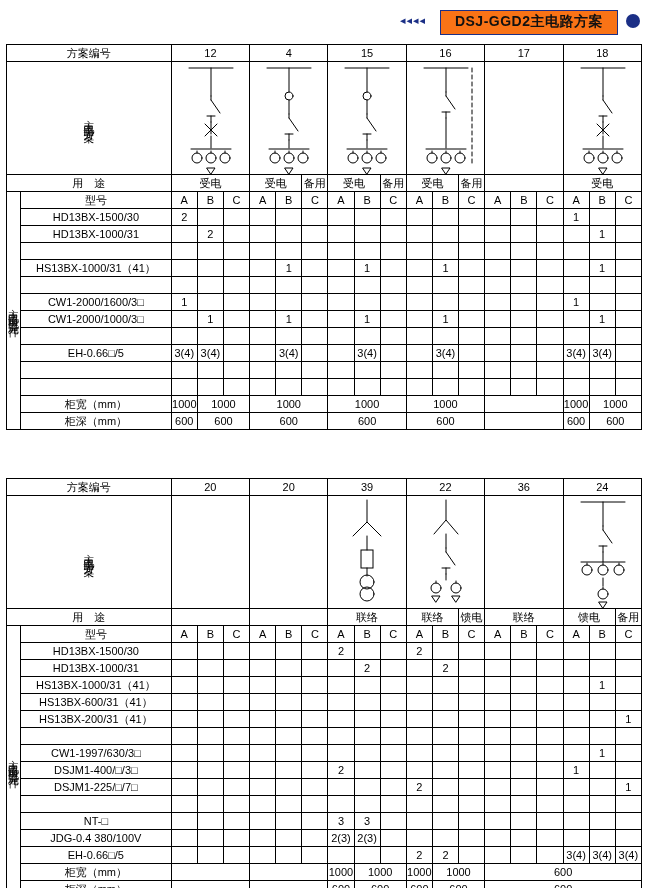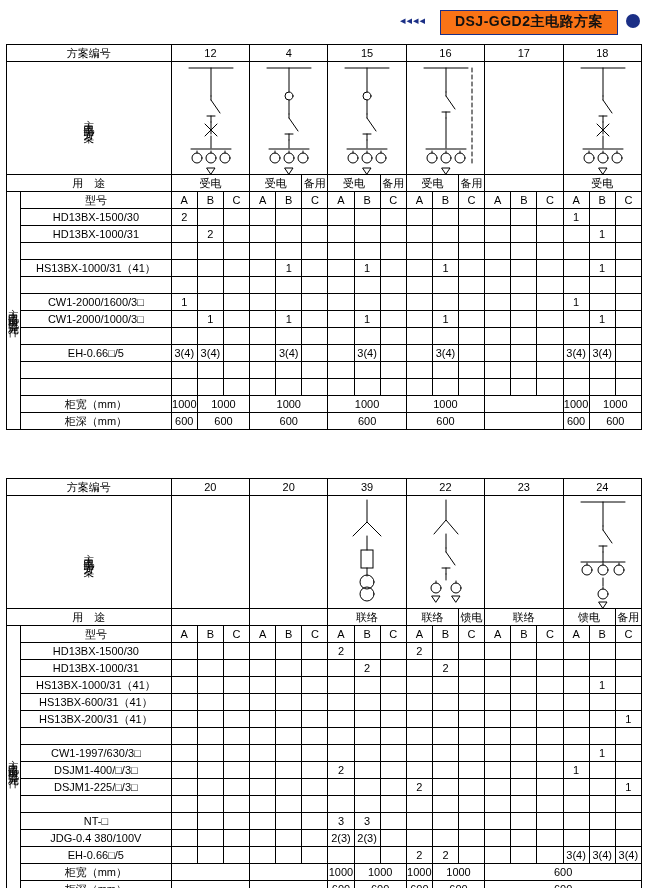--- a/index.html
+++ b/index.html
@@ -535,21 +535,21 @@
           <col style="width:26px">
           <col style="width:26px">
       </colgroup>
       <tbody id="t2body">
           <tr class="hdr-row">
             <td colspan="2">方案编号</td>
             <td colspan="3">20</td>
             <td colspan="3">20</td>
             <td colspan="3">39</td>
             <td colspan="3">22</td>
-            <td colspan="3">23</td>
+            <td colspan="3">36</td>
             <td colspan="3">24</td>
           </tr>
           <tr>
             <td colspan="2" class="sch">
               <div class="vert" style="height:108px;margin:0 auto;">主电路方案</div>
             </td>
             <td colspan="3" class="sch">
               <svg width="78" height="112" viewBox="0 0 78 112">
                 <g stroke="#000" stroke-width="1" fill="none" stroke-linecap="round"></g>
               </svg>
@@ -819,21 +819,21 @@
             <td></td>
             <td></td>
             <td></td>
             <td></td>
             <td></td>
             <td>1</td>
             <td></td>
             <td></td>
           </tr>
           <tr class="abc">
-            <td class="modelcol">DSJM1-225/□/3□</td>
+            <td class="modelcol">DSJM1-225/□/7□</td>
             <td></td>
             <td></td>
             <td></td>
             <td></td>
             <td></td>
             <td></td>
             <td></td>
             <td></td>
             <td></td>
             <td>2</td>

